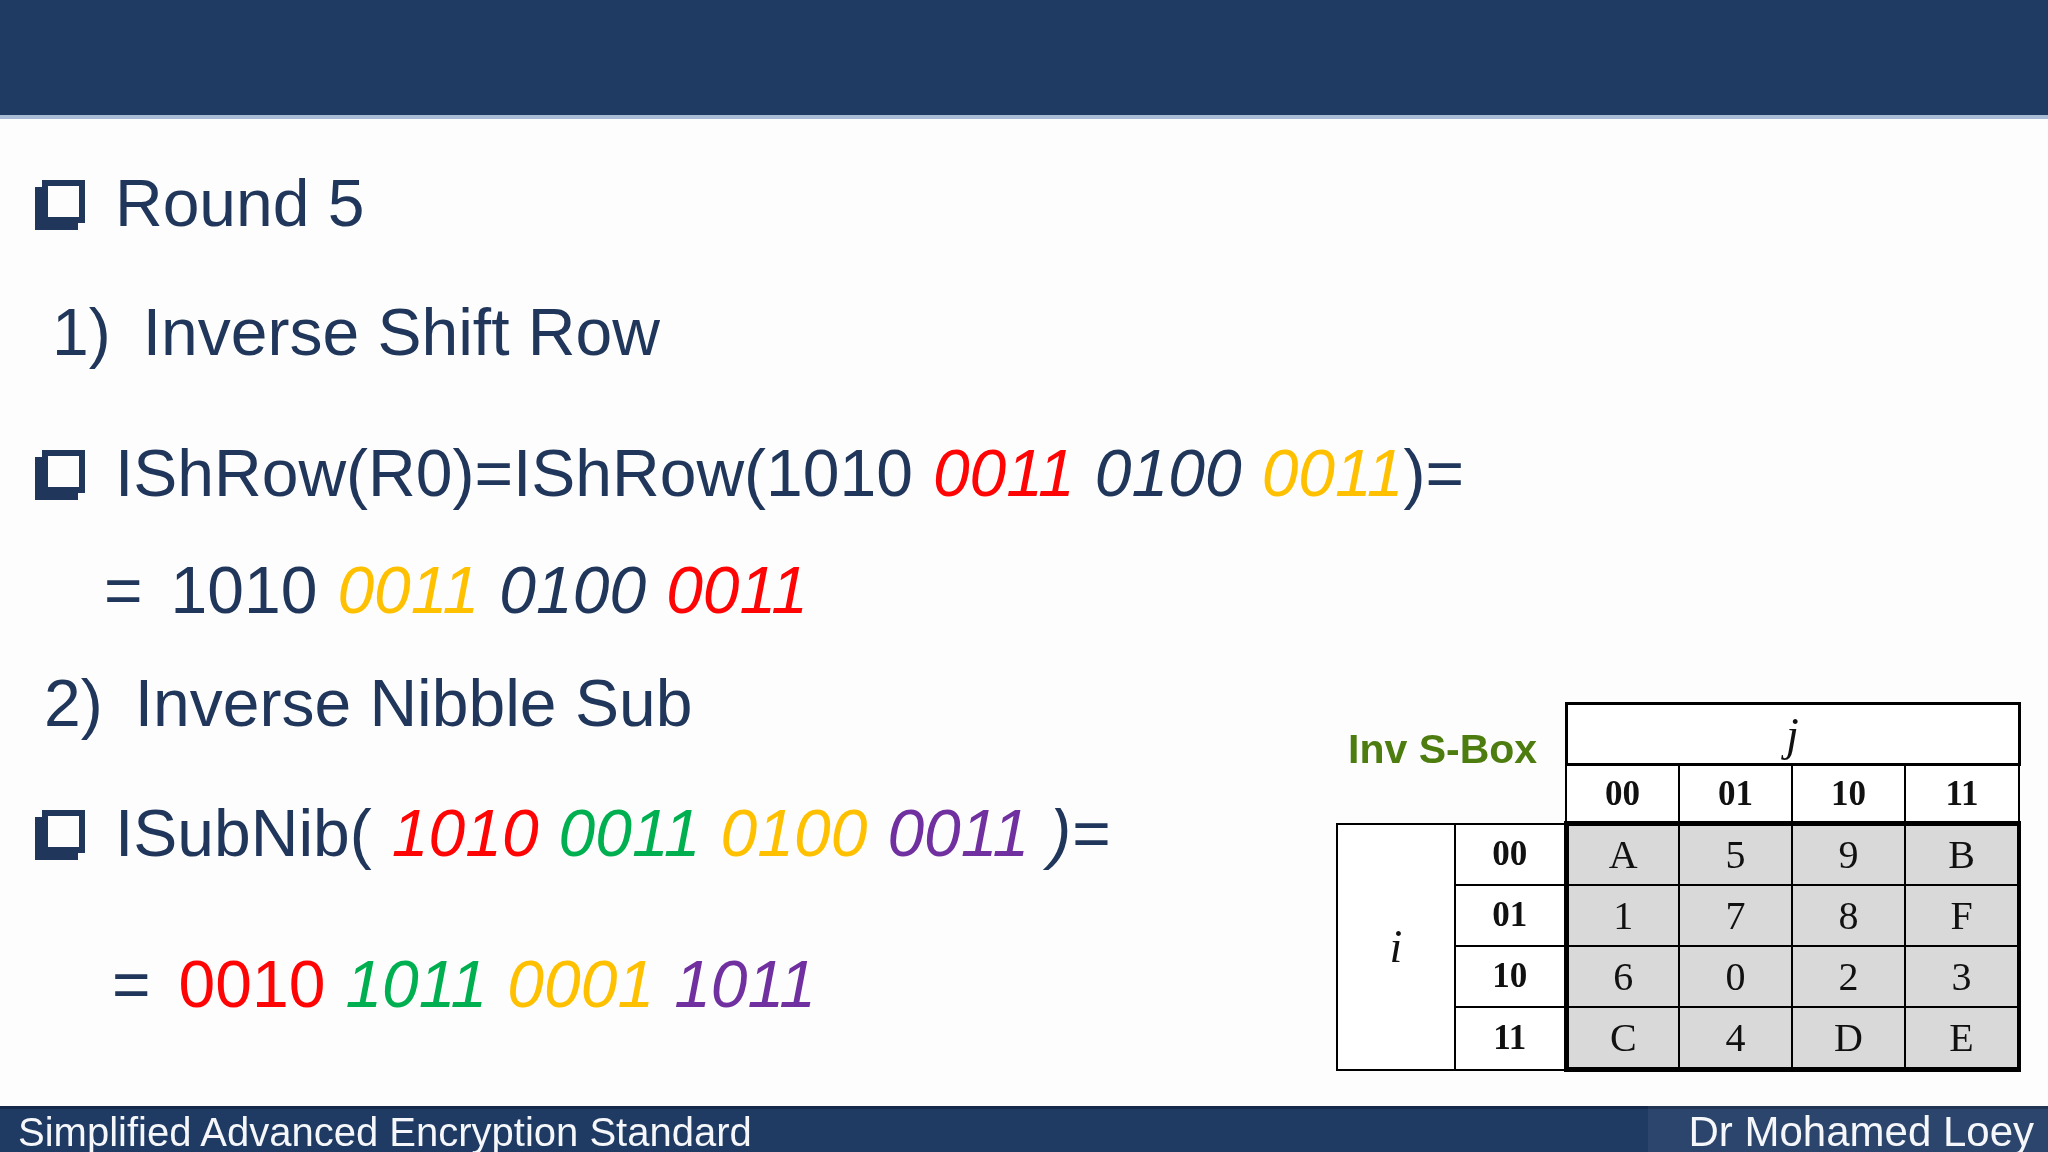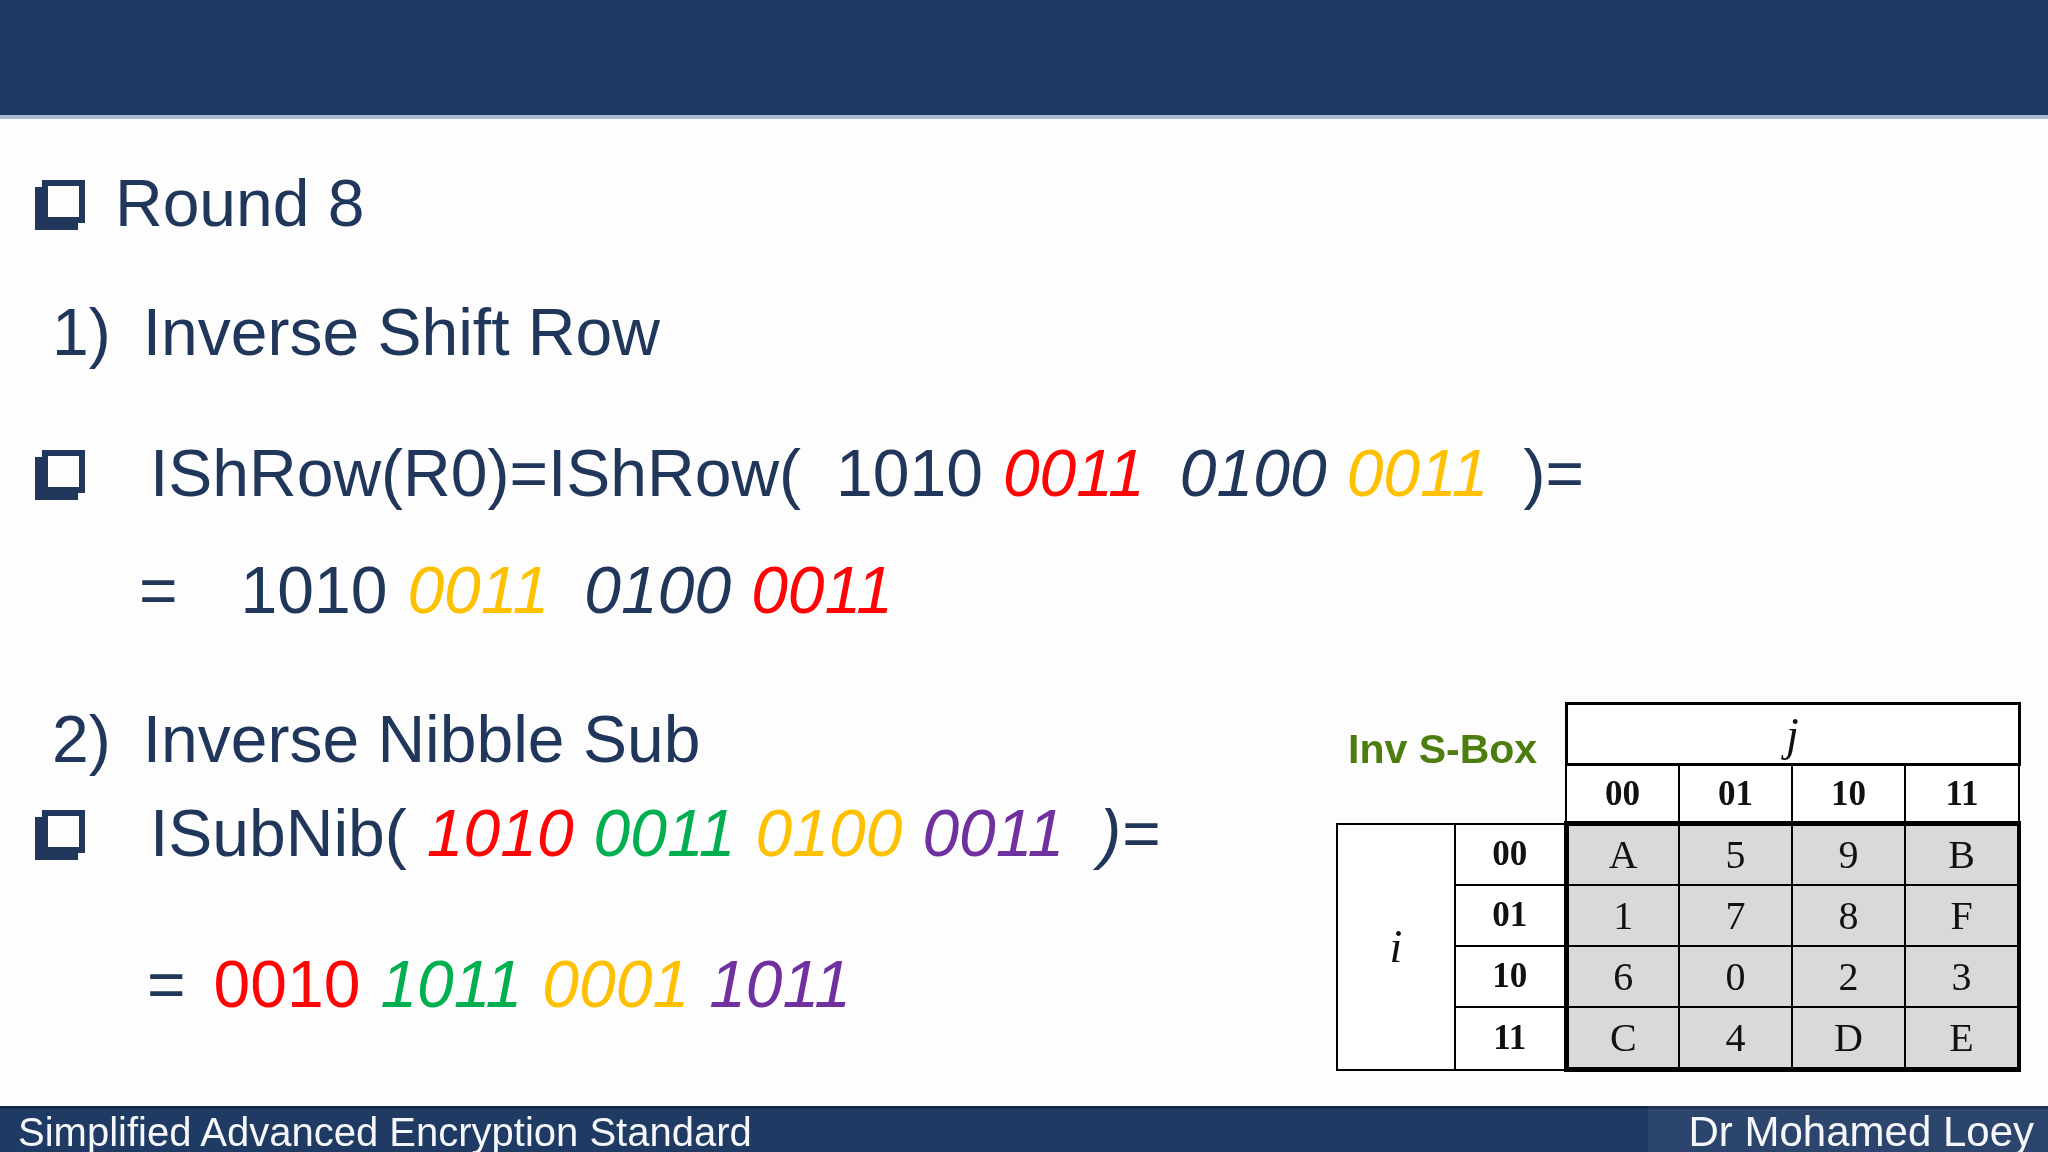--- a/index.html
+++ b/index.html
@@ -38,21 +38,21 @@
     display:inline-block;width:31px;height:31px;box-sizing:content-box;
     border:6px solid #20365a;background:#fdfdfe;
     box-shadow:-7px 7px 0 0 #20365a;
     margin-right:30px;margin-left:4px;
     position:relative;top:-3px;
   }
   .num{display:inline-block;margin-right:32px;}
   .eq{display:inline-block;margin-right:28px;}
   .nib{display:inline-block;}
   .sp{margin-left:20px;font-style:italic;}
-  .cl-navy{color:#20365a;margin-left:35px;}
+  .cl-navy{color:#20365a;}
   .cl-red{color:#fe0404;}
   .cl-yellow{color:#ffc000;}
   .cl-green{color:#00b050;}
   .cl-purple{color:#7030a0;}
   
   .sbox-label{
     position:absolute;left:1348px;top:726px;
     font-size:41px;font-weight:bold;color:#4d7c0f;
   }
   .sbox{
@@ -80,36 +80,36 @@
   .sbox tr.r3 .val{border-bottom:5px solid #000;}
   .sbox .val.c0{border-left:5px solid #000;}
   .sbox .val.c3{border-right:4px solid #000;}
 </style>
 </head>
 <body>
 
 <div class="top-bar"></div>
 
 <div class="line" style="left:38px;top:165px;">
-  <span class="bullet"></span><span>Round 8</span>
+  <span class="bullet"></span><span>Round 5</span>
 </div>
 
 <div class="line" style="left:52px;top:294px;">
   <span class="num">1)</span><span>Inverse Shift Row</span>
 </div>
 
 <div class="line" style="left:38px;top:435px;">
   <span class="bullet"></span><span class="cl-navy">IShRow(R0)=IShRow(</span><span class="nib cl-navy">1010</span><span class="nib sp cl-red">0011</span><span class="nib sp cl-navy">0100</span><span class="nib sp cl-yellow">0011</span><span class="cl-navy">)=</span>
 </div>
 
 <div class="line" style="left:104px;top:552px;">
   <span class="eq cl-navy">=</span><span class="nib cl-navy">1010</span><span class="nib sp cl-yellow">0011</span><span class="nib sp cl-navy">0100</span><span class="nib sp cl-red">0011</span>
 </div>
 
-<div class="line" style="left:52px;top:665px;margin-top:36px;">
+<div class="line" style="left:44px;top:665px;">
   <span class="num">2)</span><span>Inverse Nibble Sub</span>
 </div>
 
 <div class="line" style="left:38px;top:795px;">
   <span class="bullet"></span><span class="cl-navy">ISubNib(</span><span class="nib sp cl-red">1010</span><span class="nib sp cl-green">0011</span><span class="nib sp cl-yellow">0100</span><span class="nib sp cl-purple">0011</span><span class="sp cl-navy">)=</span>
 </div>
 
 <div class="line" style="left:112px;top:946px;">
   <span class="eq cl-navy">=</span><span class="nib cl-red">0010</span><span class="nib sp cl-green">1011</span><span class="nib sp cl-yellow">0001</span><span class="nib sp cl-purple">1011</span>
 </div>

